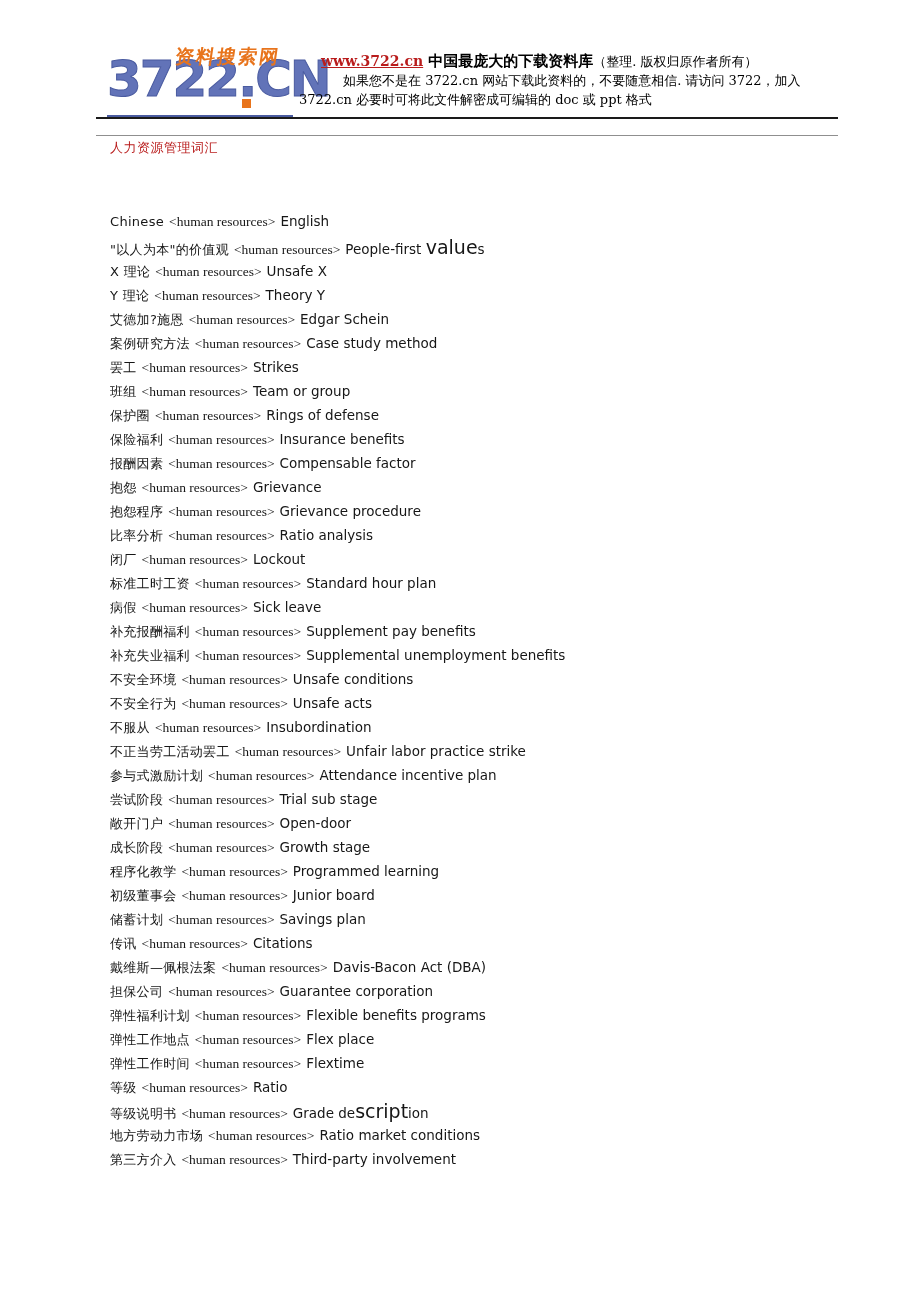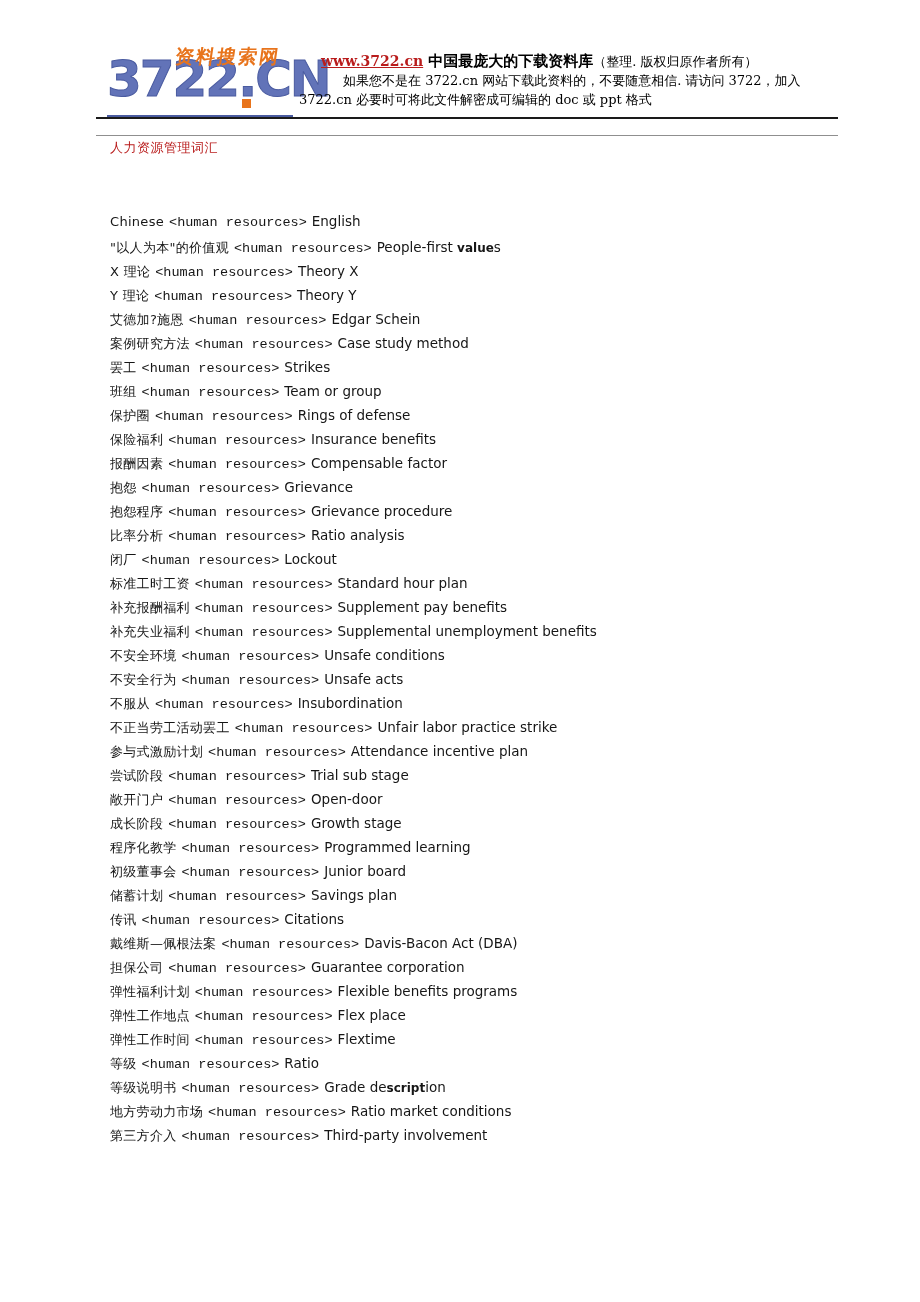--- a/index.html
+++ b/index.html
@@ -157,32 +157,31 @@
     height: 24px;
     line-height: 24px;
     white-space: nowrap;
   }
   .entry .zh {
     font-family: "DejaVu Sans", sans-serif;
     font-size: 13px;
     letter-spacing: 0.3px;
   }
   .entry .tag {
-    font-family: Liberation Mono, monospace;
+    font-family: Liberation Serif, serif;
     font-size: 13.5px;
   }
   .entry .en {
     font-family: "DejaVu Sans", sans-serif;
     font-size: 13.5px;
   }
   
   .bigrun {
-    font-size: 12px;
-    font-family: "DejaVu Sans", sans-serif;
-    font-weight: bold;
+    font-size: 19px;
+    font-family: "DejaVu Sans", sans-serif;
   }
   .sp { display: inline-block; width: 5px; }
 </style>
 </head>
 <body>
 
 <div class="page">
 
   <div class="header">
 
@@ -204,34 +203,35 @@
   </div>
 
   <div class="rule-thick"></div>
   <div class="rule-thin"></div>
 
   <div class="doc-title">人力资源管理词汇</div>
 
   <div class="glossary">
       <div class="entry" style="margin-bottom: 2px;"><span class="zh">Chinese</span><span class="sp"></span><span class="tag">&lt;human resources&gt;</span><span class="sp"></span><span class="en">English</span></div>
       <div class="entry"><span class="zh">"以人为本"的价值观</span><span class="sp"></span><span class="tag">&lt;human resources&gt;</span><span class="sp"></span><span class="en">People-first <span class="bigrun">value</span>s</span></div>
-      <div class="entry"><span class="zh">X 理论</span><span class="sp"></span><span class="tag">&lt;human resources&gt;</span><span class="sp"></span><span class="en">Theory X</span></div>
+      <div class="entry"><span class="zh">X 理论</span><span class="sp"></span><span class="tag">&lt;human resources&gt;</span><span class="sp"></span><span class="en">Unsafe X</span></div>
       <div class="entry"><span class="zh">Y 理论</span><span class="sp"></span><span class="tag">&lt;human resources&gt;</span><span class="sp"></span><span class="en">Theory Y</span></div>
       <div class="entry"><span class="zh">艾德加?施恩</span><span class="sp"></span><span class="tag">&lt;human resources&gt;</span><span class="sp"></span><span class="en">Edgar Schein</span></div>
       <div class="entry"><span class="zh">案例研究方法</span><span class="sp"></span><span class="tag">&lt;human resources&gt;</span><span class="sp"></span><span class="en">Case study method</span></div>
       <div class="entry"><span class="zh">罢工</span><span class="sp"></span><span class="tag">&lt;human resources&gt;</span><span class="sp"></span><span class="en">Strikes</span></div>
       <div class="entry"><span class="zh">班组</span><span class="sp"></span><span class="tag">&lt;human resources&gt;</span><span class="sp"></span><span class="en">Team or group</span></div>
       <div class="entry"><span class="zh">保护圈</span><span class="sp"></span><span class="tag">&lt;human resources&gt;</span><span class="sp"></span><span class="en">Rings of defense</span></div>
       <div class="entry"><span class="zh">保险福利</span><span class="sp"></span><span class="tag">&lt;human resources&gt;</span><span class="sp"></span><span class="en">Insurance benefits</span></div>
       <div class="entry"><span class="zh">报酬因素</span><span class="sp"></span><span class="tag">&lt;human resources&gt;</span><span class="sp"></span><span class="en">Compensable factor</span></div>
       <div class="entry"><span class="zh">抱怨</span><span class="sp"></span><span class="tag">&lt;human resources&gt;</span><span class="sp"></span><span class="en">Grievance</span></div>
       <div class="entry"><span class="zh">抱怨程序</span><span class="sp"></span><span class="tag">&lt;human resources&gt;</span><span class="sp"></span><span class="en">Grievance procedure</span></div>
       <div class="entry"><span class="zh">比率分析</span><span class="sp"></span><span class="tag">&lt;human resources&gt;</span><span class="sp"></span><span class="en">Ratio analysis</span></div>
       <div class="entry"><span class="zh">闭厂</span><span class="sp"></span><span class="tag">&lt;human resources&gt;</span><span class="sp"></span><span class="en">Lockout</span></div>
       <div class="entry"><span class="zh">标准工时工资</span><span class="sp"></span><span class="tag">&lt;human resources&gt;</span><span class="sp"></span><span class="en">Standard hour plan</span></div>
+      <div class="entry"><span class="zh">病假</span><span class="sp"></span><span class="tag">&lt;human resources&gt;</span><span class="sp"></span><span class="en">Sick leave</span></div>
       <div class="entry"><span class="zh">补充报酬福利</span><span class="sp"></span><span class="tag">&lt;human resources&gt;</span><span class="sp"></span><span class="en">Supplement pay benefits</span></div>
       <div class="entry"><span class="zh">补充失业福利</span><span class="sp"></span><span class="tag">&lt;human resources&gt;</span><span class="sp"></span><span class="en">Supplemental unemployment benefits</span></div>
       <div class="entry"><span class="zh">不安全环境</span><span class="sp"></span><span class="tag">&lt;human resources&gt;</span><span class="sp"></span><span class="en">Unsafe conditions</span></div>
       <div class="entry"><span class="zh">不安全行为</span><span class="sp"></span><span class="tag">&lt;human resources&gt;</span><span class="sp"></span><span class="en">Unsafe acts</span></div>
       <div class="entry"><span class="zh">不服从</span><span class="sp"></span><span class="tag">&lt;human resources&gt;</span><span class="sp"></span><span class="en">Insubordination</span></div>
       <div class="entry"><span class="zh">不正当劳工活动罢工</span><span class="sp"></span><span class="tag">&lt;human resources&gt;</span><span class="sp"></span><span class="en">Unfair labor practice strike</span></div>
       <div class="entry"><span class="zh">参与式激励计划</span><span class="sp"></span><span class="tag">&lt;human resources&gt;</span><span class="sp"></span><span class="en">Attendance incentive plan</span></div>
       <div class="entry"><span class="zh">尝试阶段</span><span class="sp"></span><span class="tag">&lt;human resources&gt;</span><span class="sp"></span><span class="en">Trial sub stage</span></div>
       <div class="entry"><span class="zh">敞开门户</span><span class="sp"></span><span class="tag">&lt;human resources&gt;</span><span class="sp"></span><span class="en">Open-door</span></div>
       <div class="entry"><span class="zh">成长阶段</span><span class="sp"></span><span class="tag">&lt;human resources&gt;</span><span class="sp"></span><span class="en">Growth stage</span></div>

